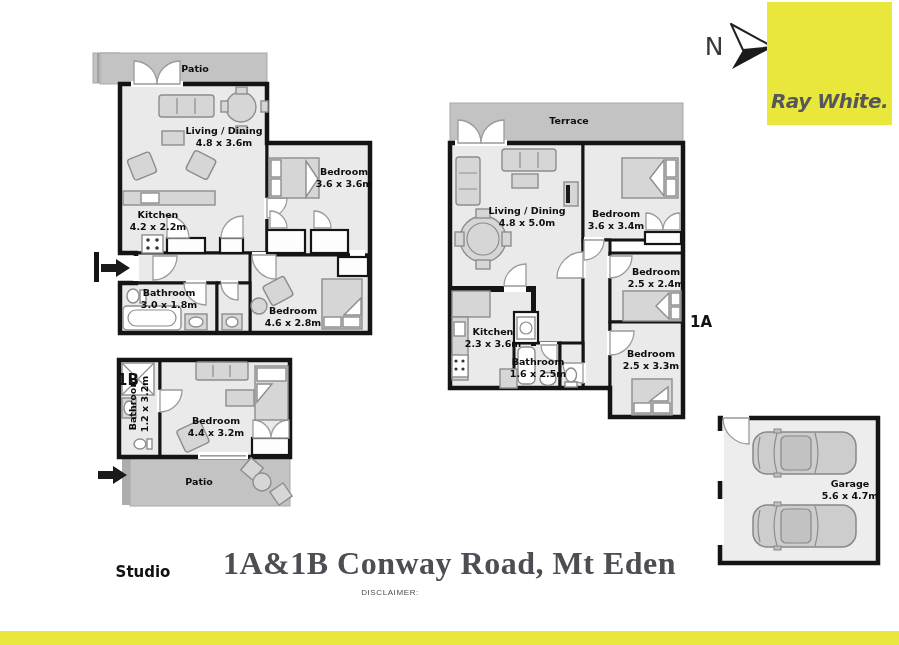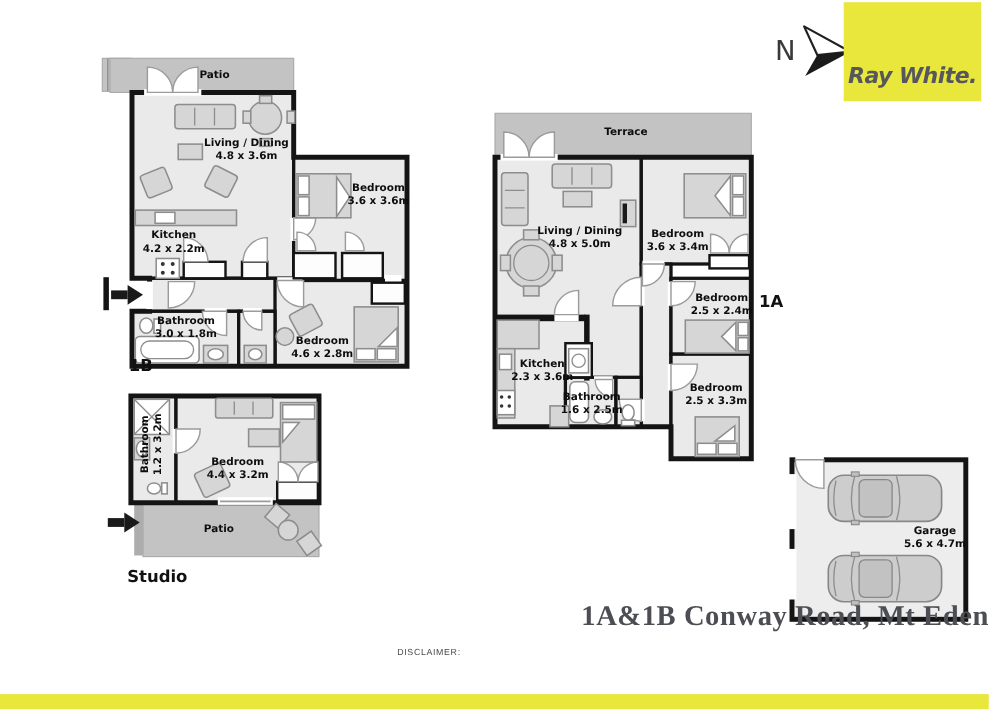--- a/index.html
+++ b/index.html
@@ -19,27 +19,27 @@
   .furnw{fill:#ffffff;stroke:#8d8d8d;stroke-width:1.4;}
   .closet{fill:#fdfdfd;stroke:var(--wall);stroke-width:2.2;}
   .wallseg{fill:var(--wall);}
   .thinline{stroke:#8d8d8d;stroke-width:1.2;fill:none;}
   .blackfill{fill:#1a1a1a;}
 
   .room-label{position:absolute;transform:translate(-50%,-50%);text-align:center;
     font-weight:bold;font-size:9.5px;line-height:1.3;color:#0d0d0d;white-space:nowrap;}
   .room-label.vertical{transform:translate(-50%,-50%) rotate(-90deg);}
   .unit-label{position:absolute;transform:translate(-50%,-50%);font-weight:bold;
-    font-size:15px;color:#111;white-space:nowrap;}
+    font-size:15px;color:#111;white-space:nowrap;margin-top:48px;}
   .north-n{position:absolute;transform:translate(-50%,-50%);font-size:25px;color:#3a3a3a;}
-  .logo{position:absolute;left:767px;top:2px;width:125px;height:90px;background:var(--brand-yellow);}
+  .logo{position:absolute;left:767px;top:2px;width:125px;height:123px;background:var(--brand-yellow);}
   .logo-text{position:absolute;left:0;right:0;bottom:12px;text-align:center;
     font-weight:bold;font-style:italic;font-size:20px;color:#56575B;letter-spacing:-0.5px;}
-  .title{position:absolute;left:0;top:545px;width:899px;text-align:right;
-    font-family:"Liberation Serif",serif;font-weight:bold;font-size:26px;
+  .title{position:absolute;left:0;top:545px;width:899px;text-align:center;
+    font-family:"Liberation Serif",serif;font-weight:bold;font-size:32px;
     color:var(--title-text);letter-spacing:0.5px;}
   .disclaimer{position:absolute;left:0;top:588px;width:780px;text-align:center;
     font-family:"Liberation Sans",sans-serif;color:#4a4a4a;font-size:8px;line-height:10px;}
   .disclaimer .head{letter-spacing:0.6px;margin-bottom:2px;}
   .bottom-bar{position:absolute;left:0;top:631px;width:899px;height:14px;background:var(--brand-yellow);}
 </style>
 </head>
 <body>
 
 <div class="page">

